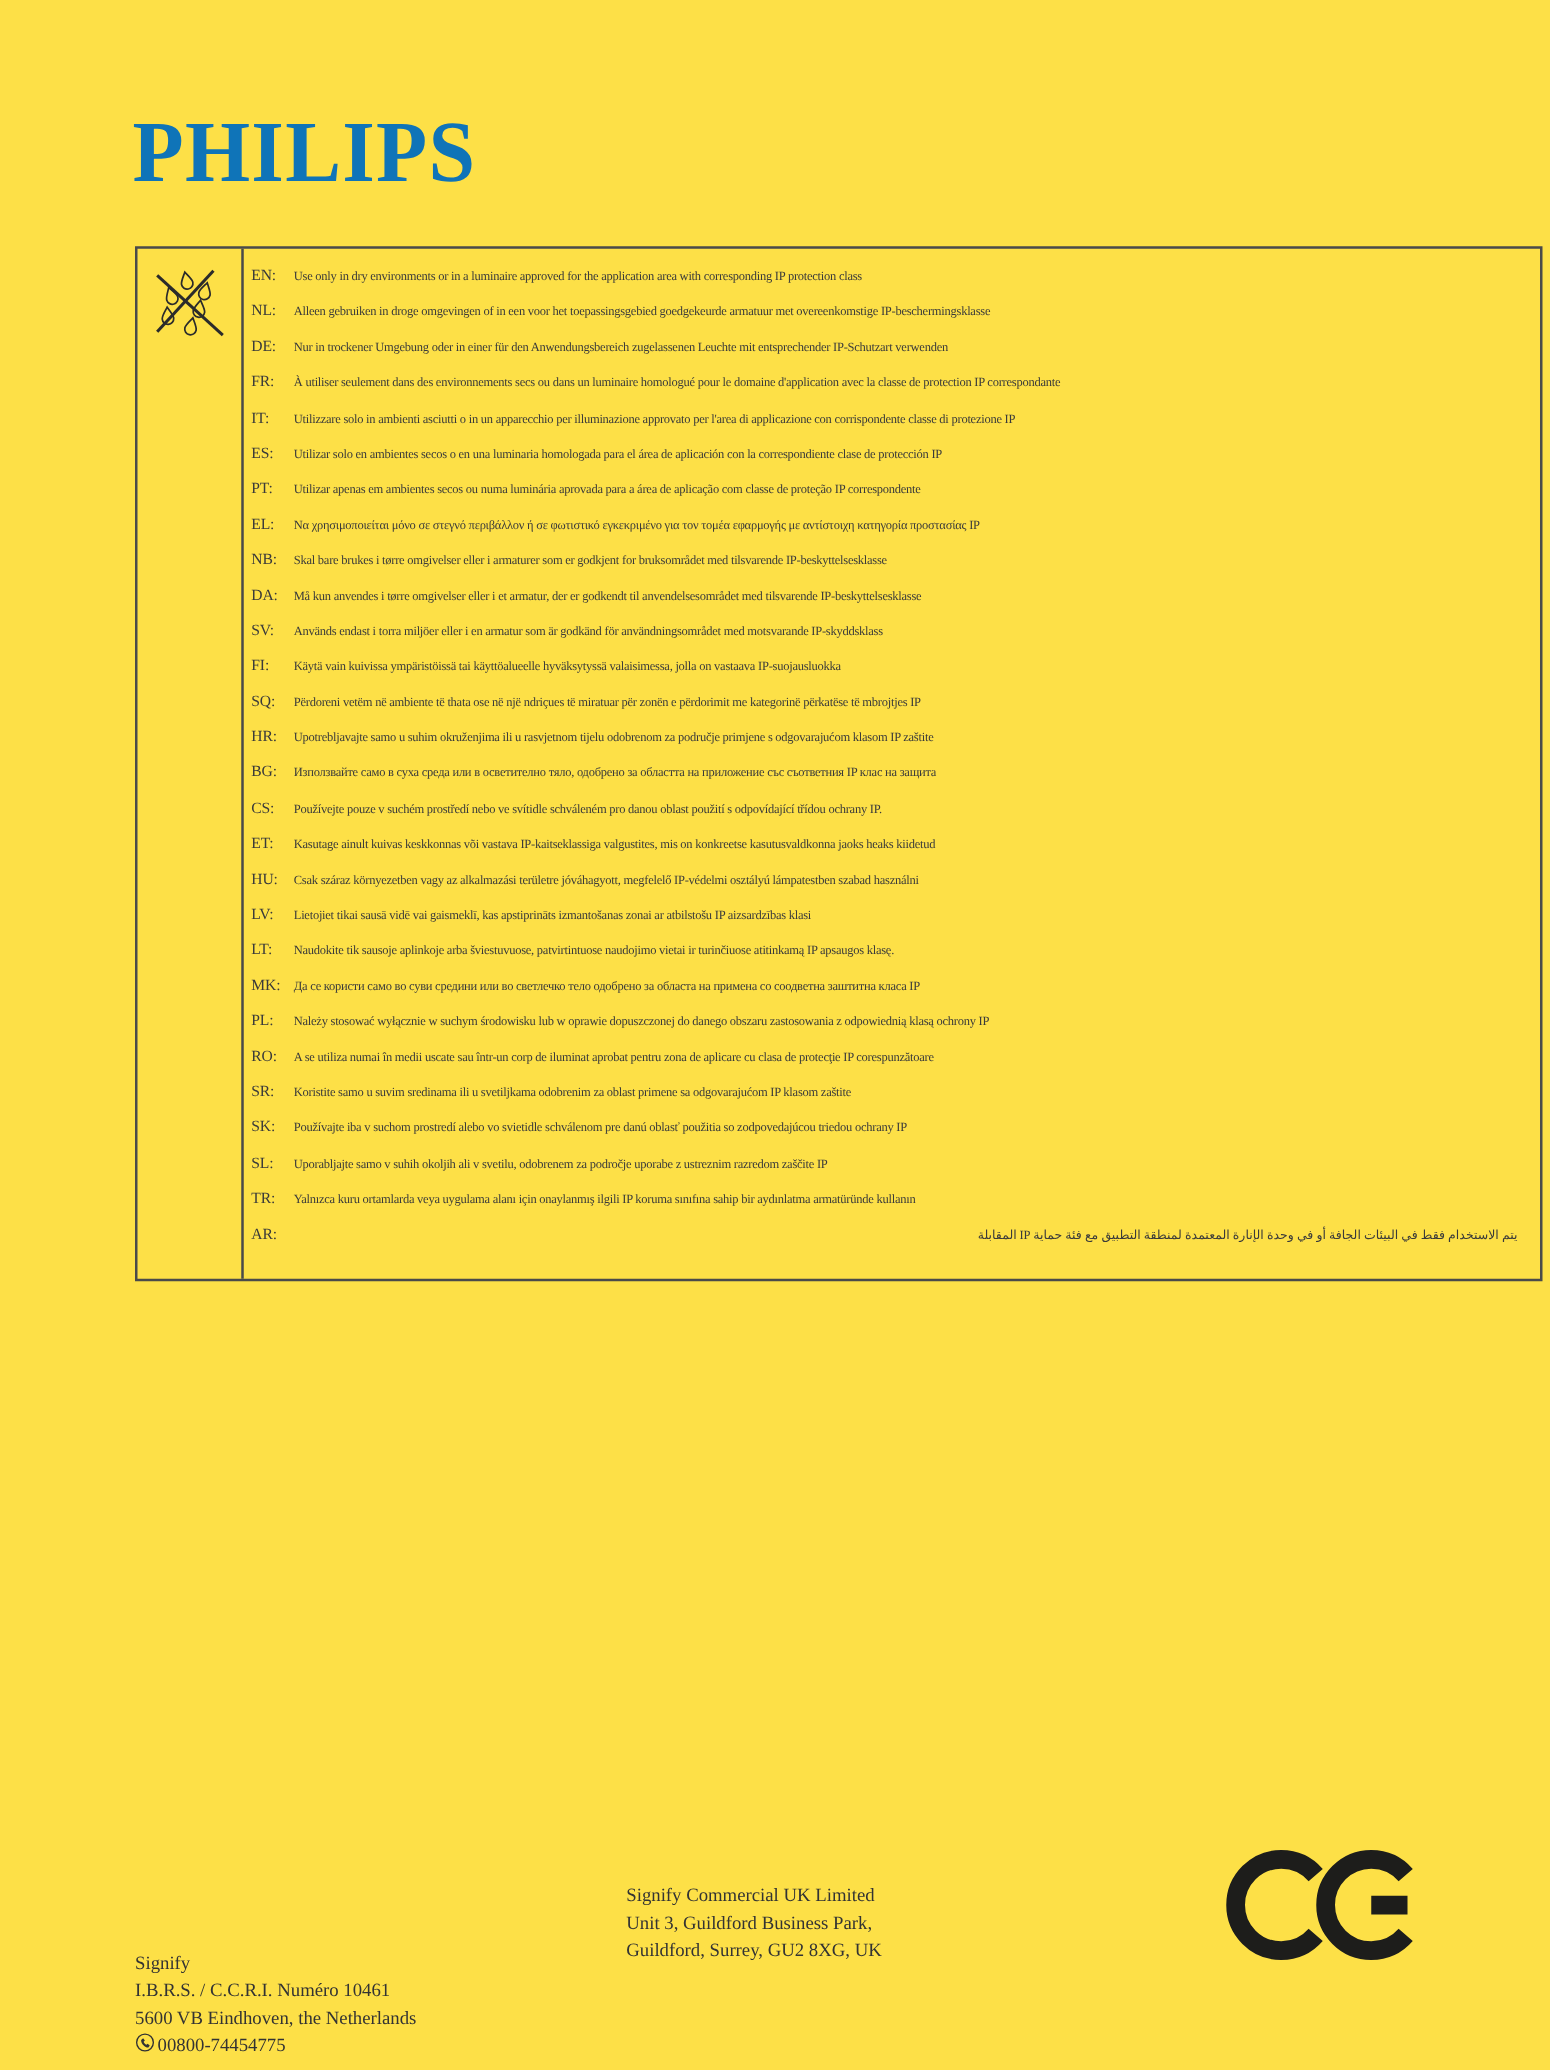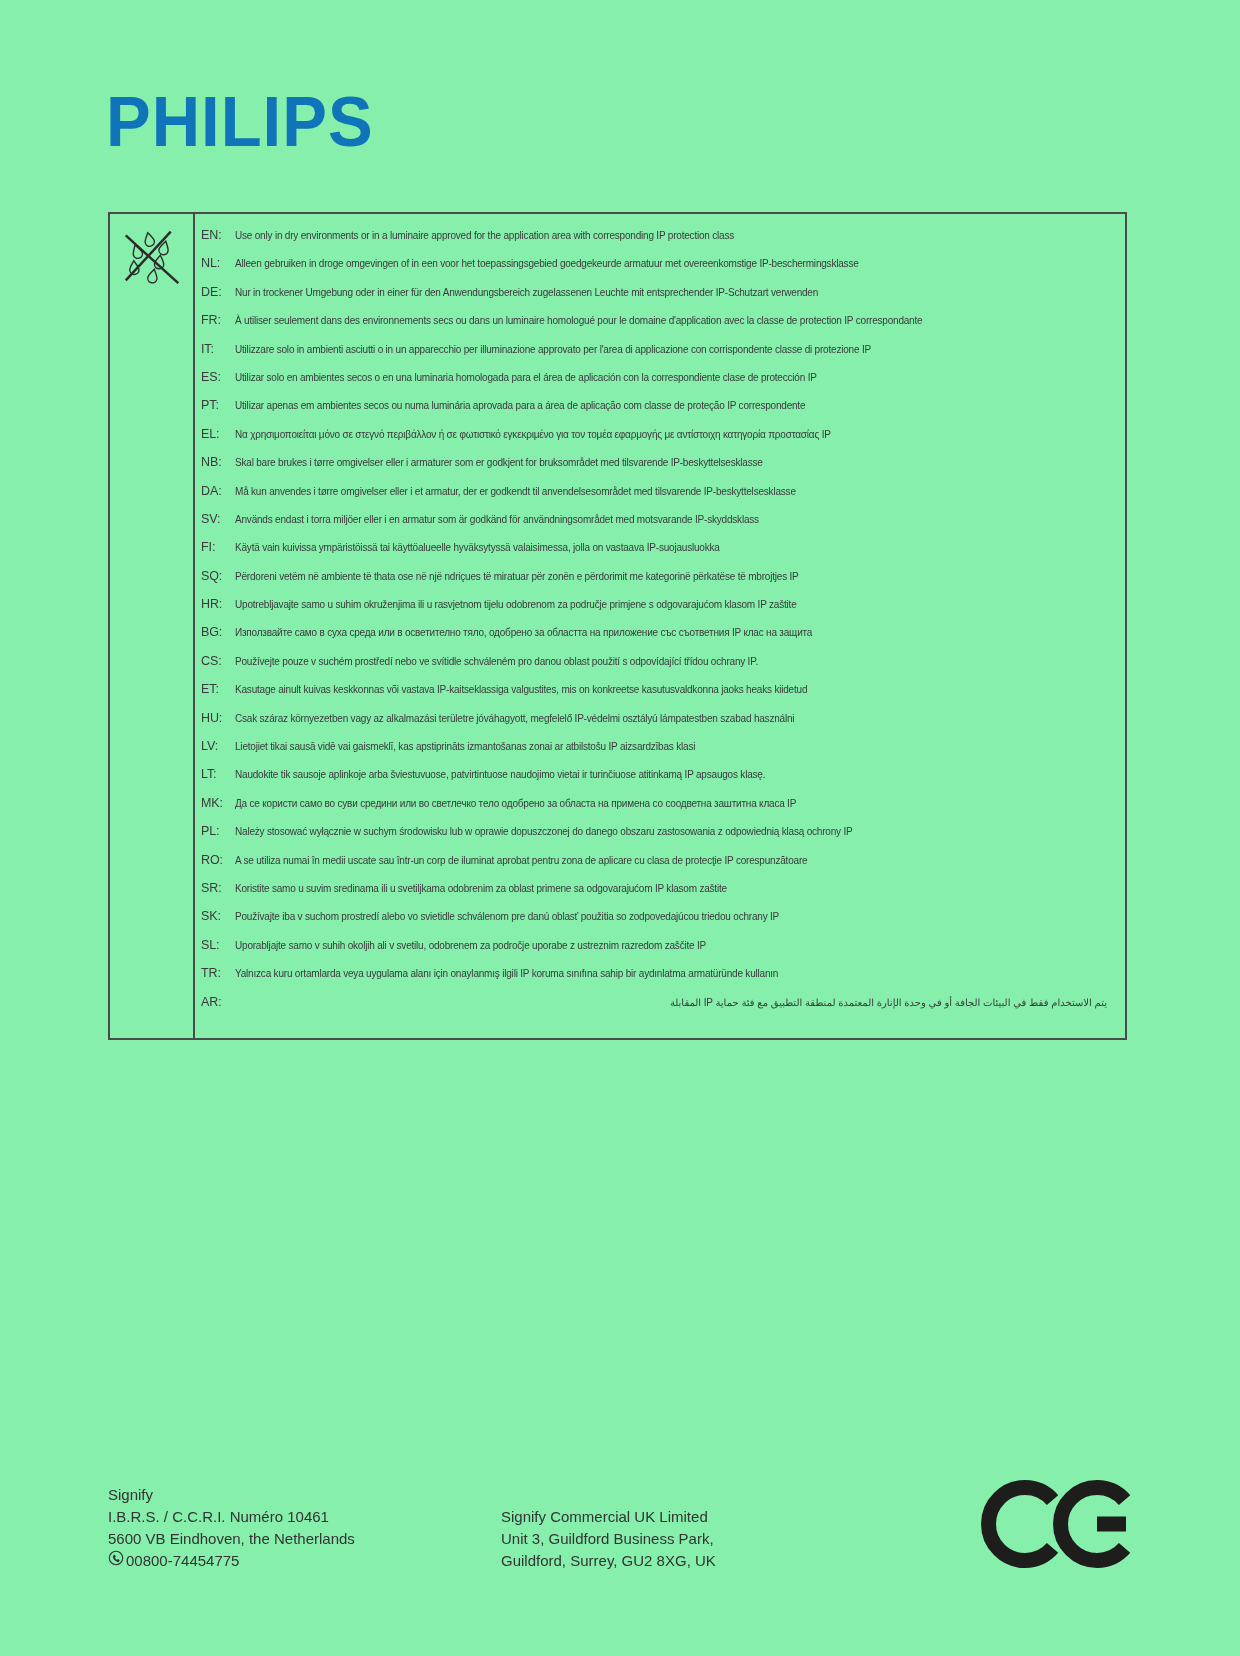--- a/index.html
+++ b/index.html
@@ -1,42 +1,42 @@
 <!DOCTYPE html>
 <html><head>
 <meta charset="utf-8">
 <style>
   html,body { margin:0; padding:0; background:#ffffff; }
   .page {
-    position:relative; width:1240px; height:1656px; background:#86efac;
-    font-family:Liberation Sans, sans-serif; color:#3a3a3a; overflow:hidden;
+    position:relative; width:1240px; height:1656px; background:#fde047;
+    font-family:Liberation Serif, serif; color:#3a3a3a; overflow:hidden;
   }
   .logo {
     position:absolute; left:106px; top:82px;
     font-size:67px; font-weight:bold; letter-spacing:1px;
     color:#0f74b8; transform:scaleY(1.04); transform-origin:left top;
   }
   .notice-table {
-    position:absolute; left:108px; top:212px; width:1019px; height:828px;
+    position:absolute; left:108px; top:197px; width:1126px; height:828px;
     border:2px solid #4a4a4a; box-sizing:border-box; display:flex;
   }
   .icon-cell {
     width:85px; flex:0 0 85px; border-right:2px solid #4a4a4a; box-sizing:border-box;
     display:flex; justify-content:center; align-items:flex-start; padding-top:12px;
   }
   .text-cell { flex:1; padding:7px 14px 0 6px; overflow:hidden; }
   .lang-row { display:flex; align-items:baseline; height:28.4px; line-height:28.4px; }
   .lang-code {
     flex:0 0 34px; width:34px; font-size:12.5px; color:#3a3a3a; letter-spacing:-0.1px;
   }
   .lang-text {
     flex:1; font-size:10px; letter-spacing:-0.2px; white-space:nowrap; color:#3a3a3a;
   }
   .lang-text.rtl { direction:rtl; text-align:right; padding-right:4px; }
-  .footer-left { position:absolute; left:108px; top:1484px; font-size:15px; line-height:22px; color:#333; }
+  .footer-left { position:absolute; left:108px; top:1560px; font-size:15px; line-height:22px; color:#333; }
   .footer-center { position:absolute; left:484px; top:1506px; font-size:15px; line-height:22px; color:#333;margin-left:17px; }
   .phone-line { display:flex; gap:2px; }
   .ce-mark { position:absolute; left:980px; top:1478px; }
   svg { display:block; }
 </style>
 </head>
 <body>
 
 <div class="page">
 

